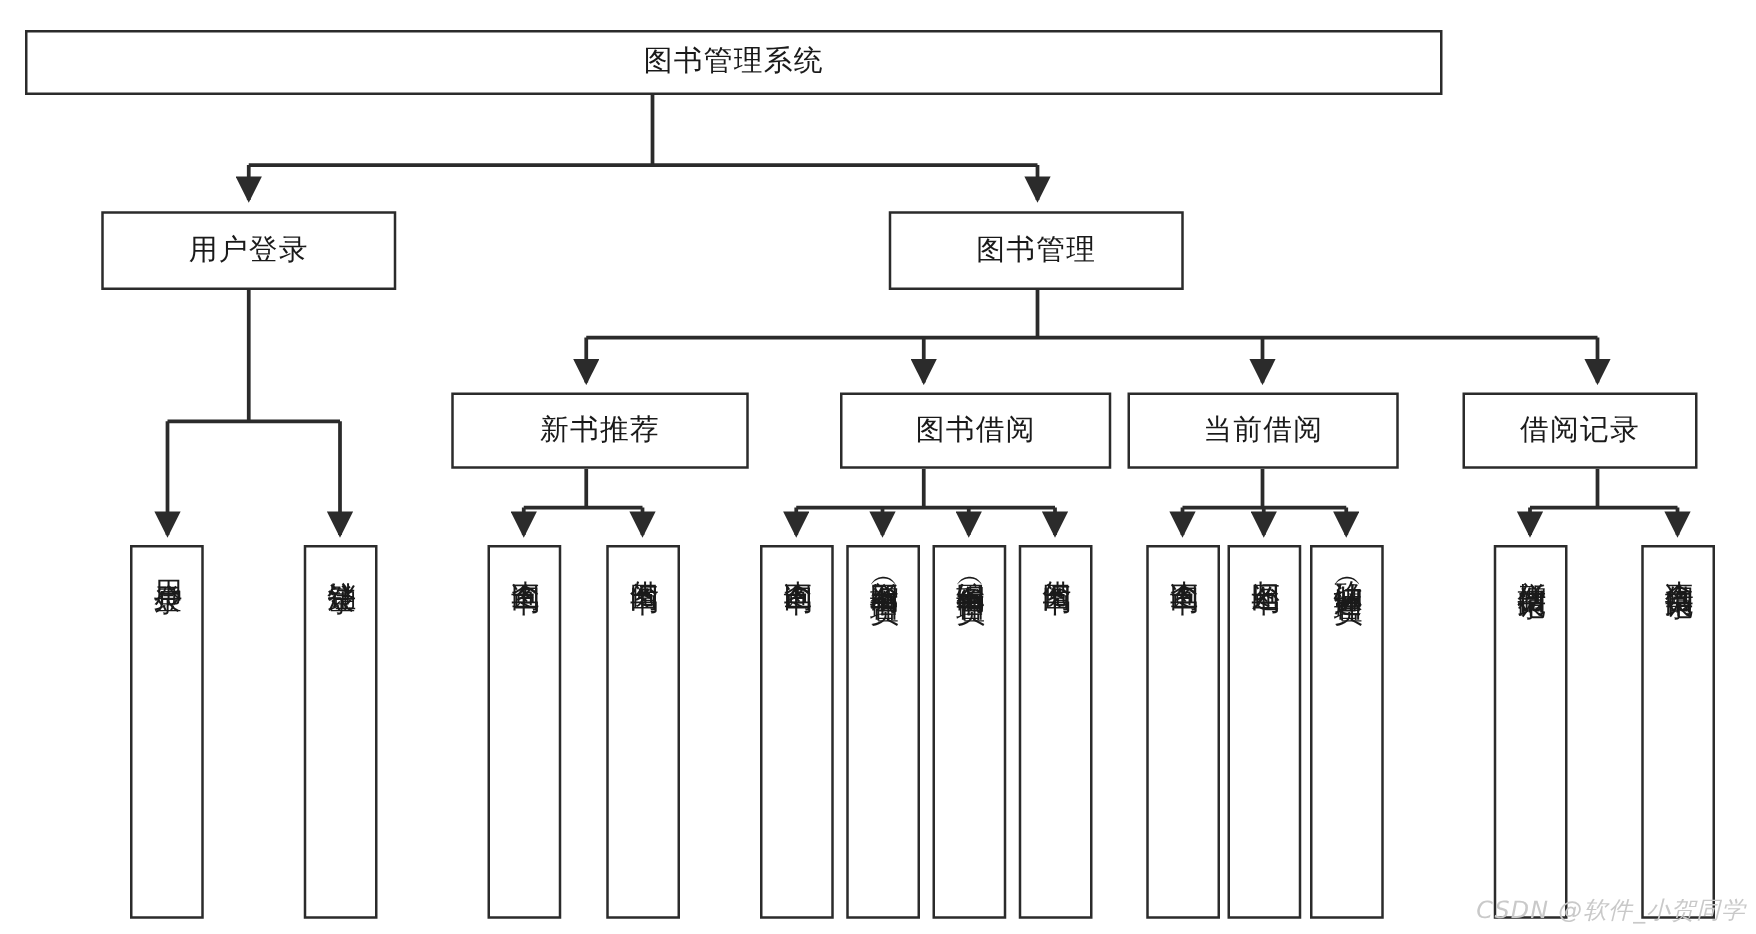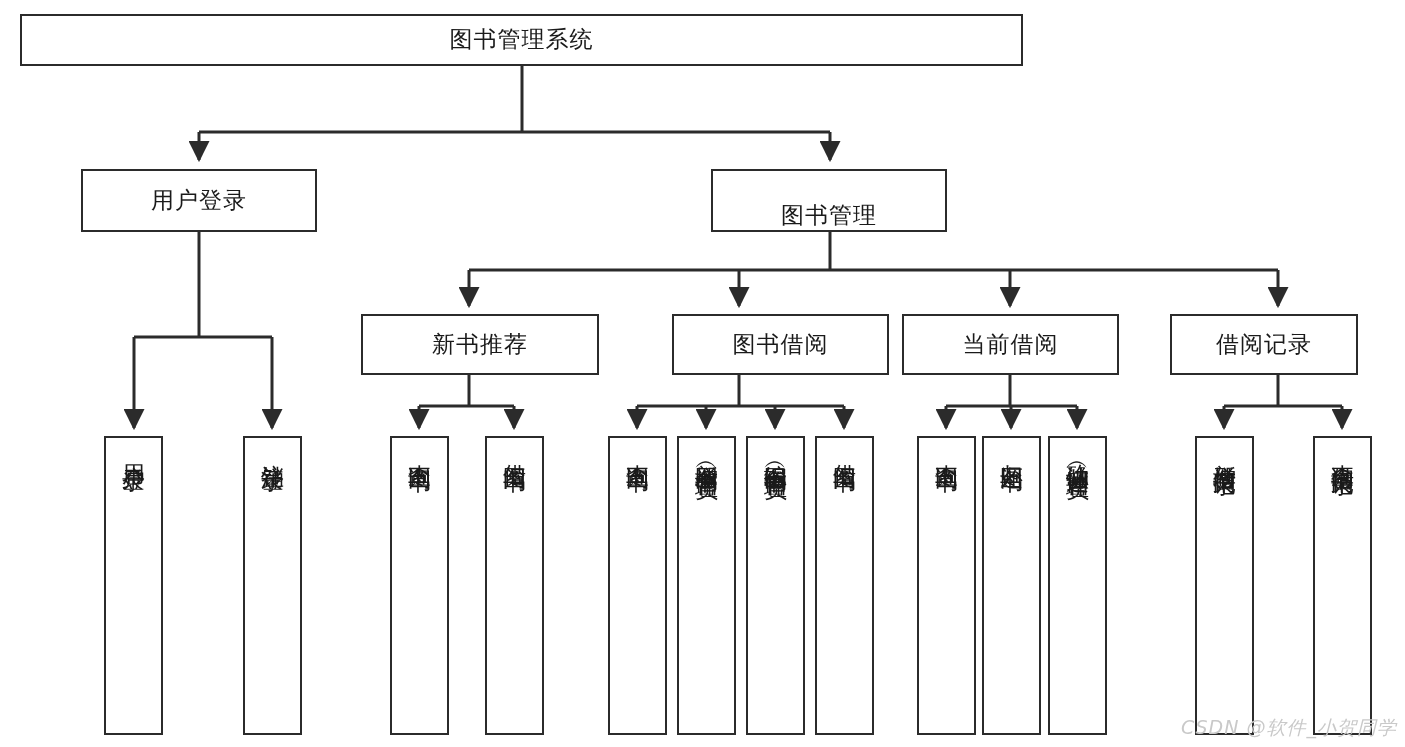--- a/index.html
+++ b/index.html
@@ -114,28 +114,28 @@
       <path d="M 1011 406 L 1011 428" marker-end="url(#arrow)"></path>
       <path d="M 1077 406 L 1077 428" marker-end="url(#arrow)"></path>
 
       <path d="M 1278 375 L 1278 406"></path>
       <path d="M 1224 406 L 1342 406"></path>
       <path d="M 1224 406 L 1224 428" marker-end="url(#arrow)"></path>
       <path d="M 1342 406 L 1342 428" marker-end="url(#arrow)"></path>
     </g>
   </svg>
 
-  <div class="node h" style="left: 20px; top: 14px; width: 1003px; height: 52px;">
+  <div class="node h" style="left: 20px; top: 24px; width: 1134px; height: 52px;">
     <span>图书管理系统</span>
   </div>
 
   <div class="node h" style="left: 81px; top: 169px; width: 236px; height: 63px;">
     <span>用户登录</span>
   </div>
-  <div class="node h" style="left: 711px; top: 169px; width: 236px; height: 63px; align-items: flex-end;">
+  <div class="node h" style="left: 711px; top: 169px; width: 236px; height: 63px;">
     <span>图书管理</span>
   </div>
 
   <div class="node h" style="left: 361px; top: 314px; width: 238px; height: 61px;">
     <span>新书推荐</span>
   </div>
   <div class="node h" style="left: 632px; top: 314px; width: 217px; height: 61px; margin-left: 40px;">
     <span>图书借阅</span>
   </div>
   <div class="node h" style="left: 902px; top: 314px; width: 217px; height: 61px;">

